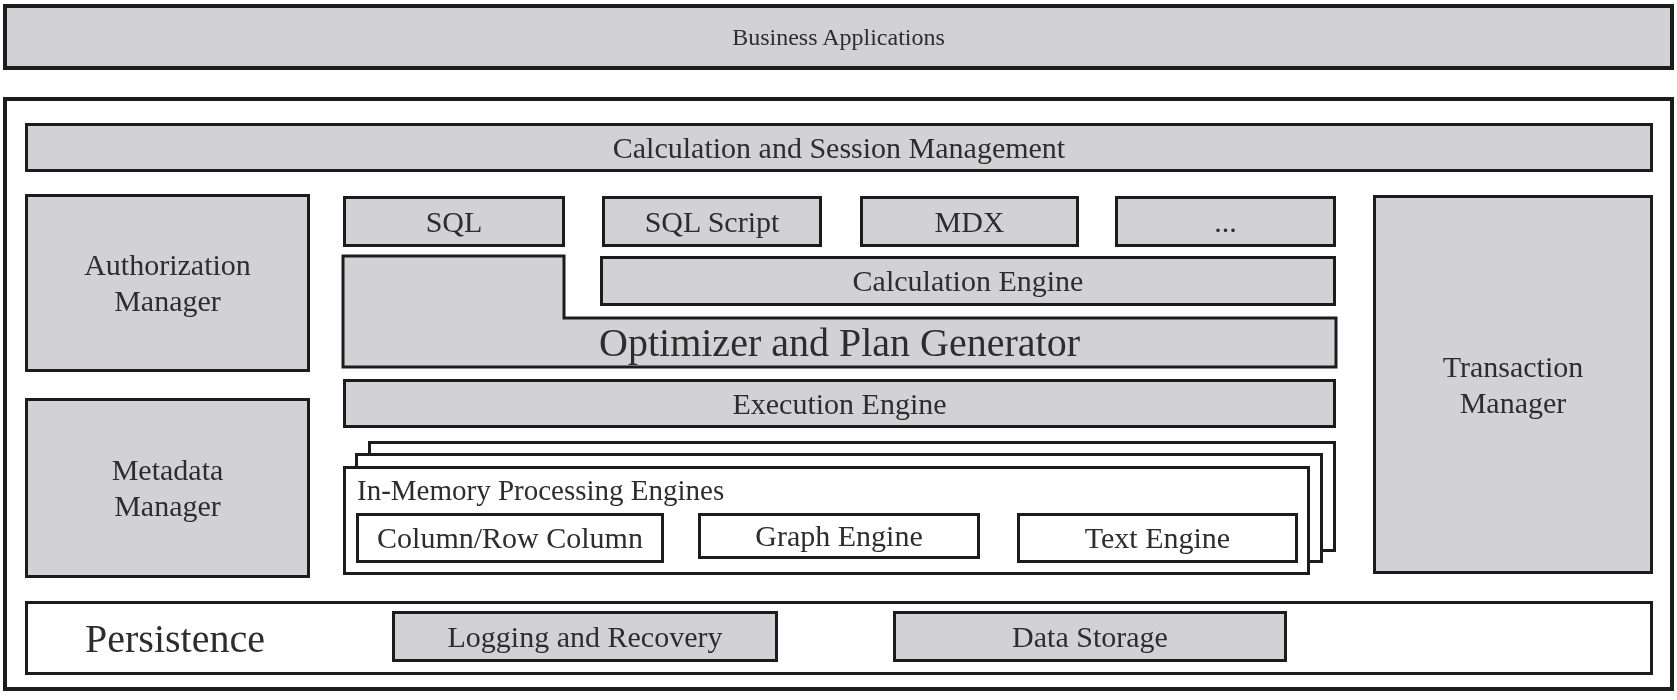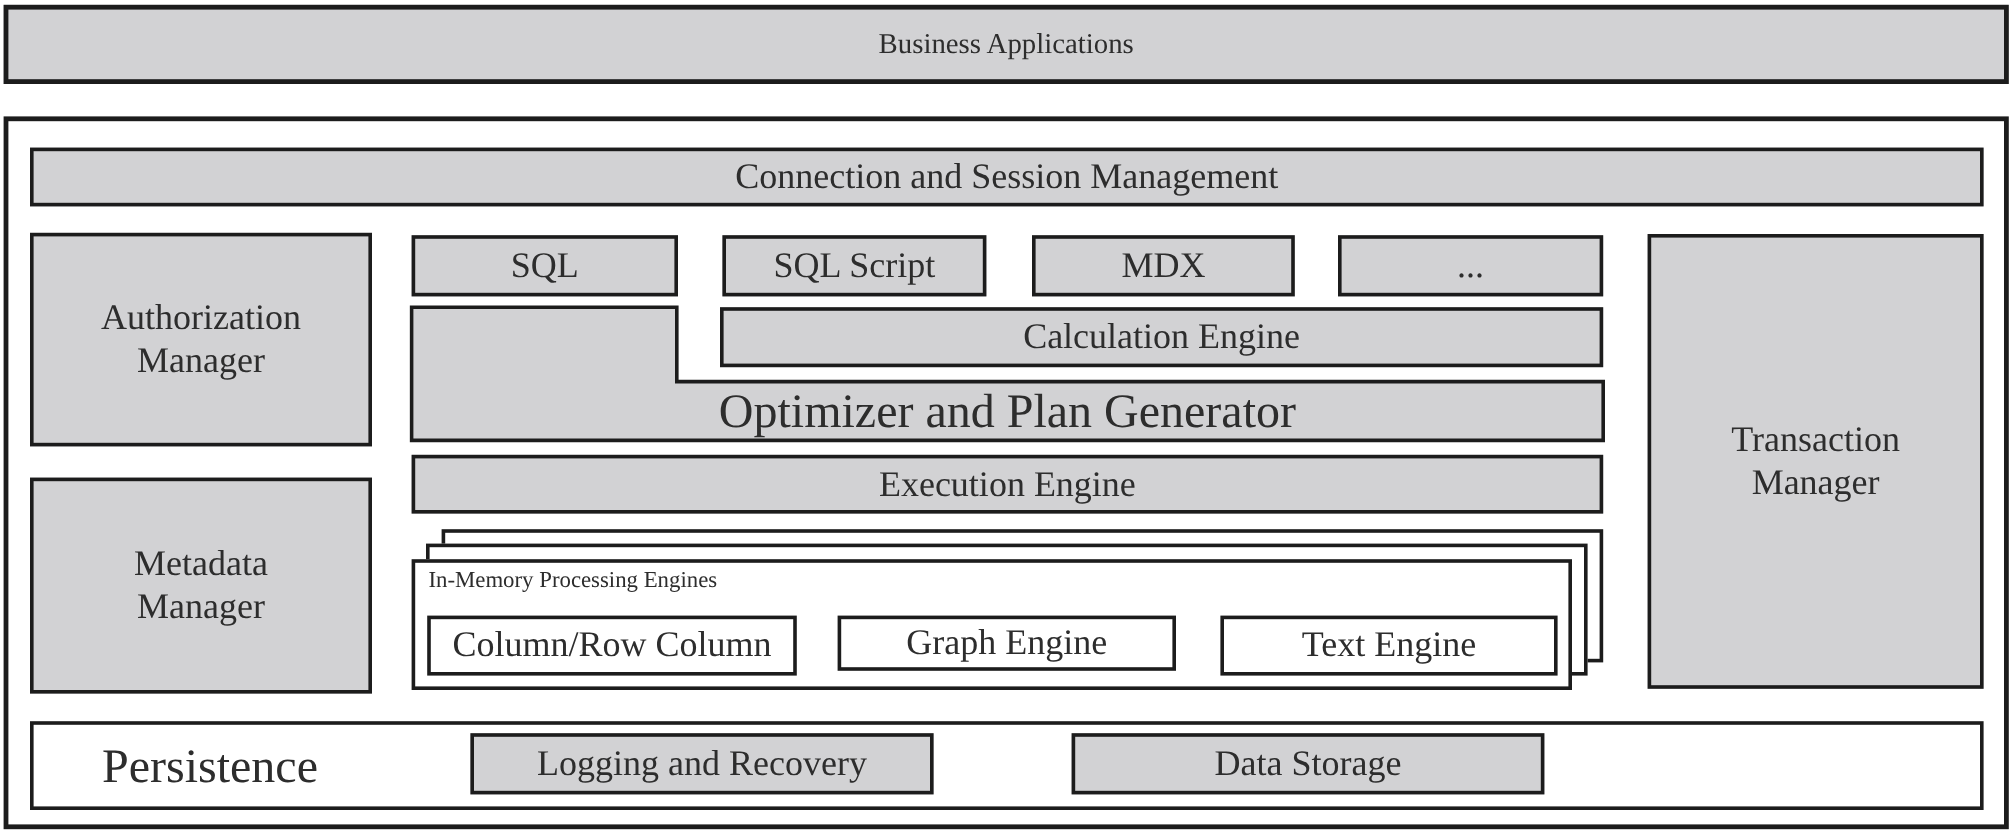--- a/index.html
+++ b/index.html
@@ -53,21 +53,21 @@
 
 <div id="page">
 
   <div class="box thick gray" style="left:3px;top:4px;width:1671px;height:66px;font-size:24px;">
     <span>Business Applications</span>
   </div>
 
   <div class="box thick white" style="left:3px;top:97px;width:1671px;height:594px;"></div>
 
   <div class="box gray" style="left:25px;top:123px;width:1628px;height:49px;">
-    <span>Connection and Session Management</span>
+    <span>Calculation and Session Management</span>
   </div>
 
   <div class="box gray" style="left:25px;top:194px;width:285px;height:178px;text-align:center;">
     <span class="wrap">Authorization Manager</span>
   </div>
   <div class="box gray" style="left:25px;top:398px;width:285px;height:180px;">
     <span class="wrap">Metadata Manager</span>
   </div>
 
   <div class="box gray" style="left:1373px;top:195px;width:280px;height:379px;">
@@ -96,21 +96,21 @@
     <span>Calculation Engine</span>
   </div>
 
   <div class="box gray" style="left:343px;top:379px;width:993px;height:49px;">
     <span>Execution Engine</span>
   </div>
 
   <div class="box white" style="left:368px;top:441px;width:968px;height:111px;"></div>
   <div class="box white" style="left:355px;top:453px;width:968px;height:110px;"></div>
   <div class="box white" style="left:343px;top:466px;width:967px;height:109px;"></div>
-  <div class="label" style="left:357px;top:473px;font-size:19px;">In-Memory Processing Engines</div>
+  <div class="label" style="left:357px;top:473px;font-size:29px;">In-Memory Processing Engines</div>
   <div class="box white" style="left:356px;top:513px;width:308px;height:50px;">
     <span>Column/Row Column</span>
   </div>
   <div class="box white" style="left:698px;top:513px;width:282px;height:46px;">
     <span>Graph Engine</span>
   </div>
   <div class="box white" style="left:1017px;top:513px;width:281px;height:50px;">
     <span>Text Engine</span>
   </div>
 

